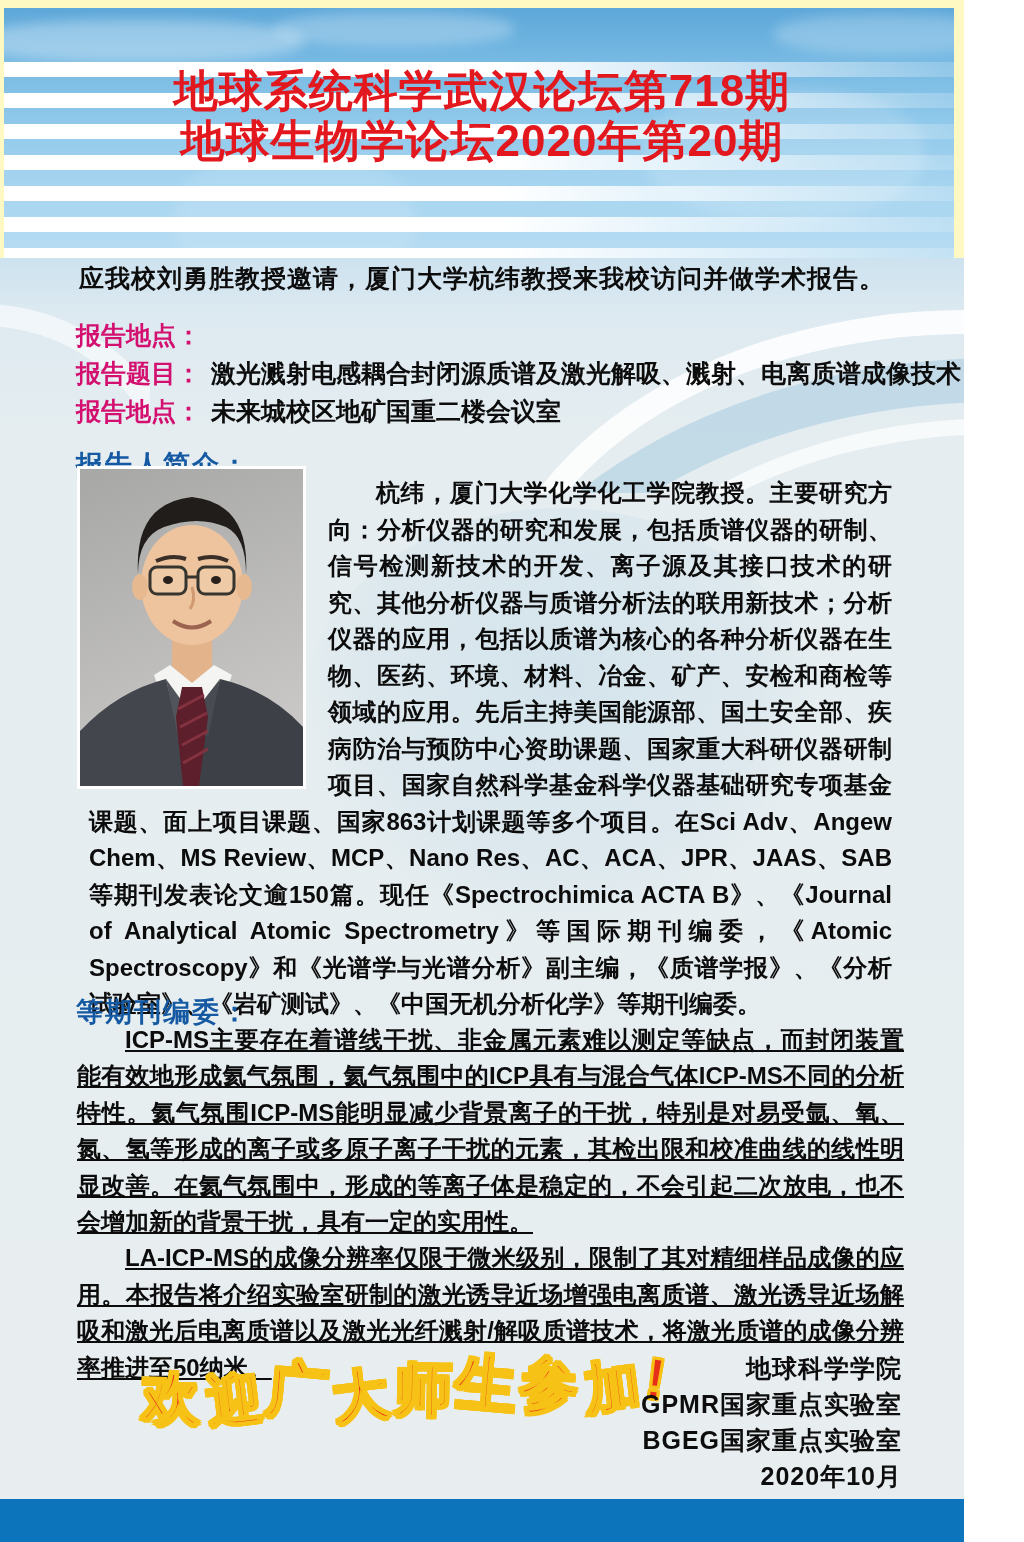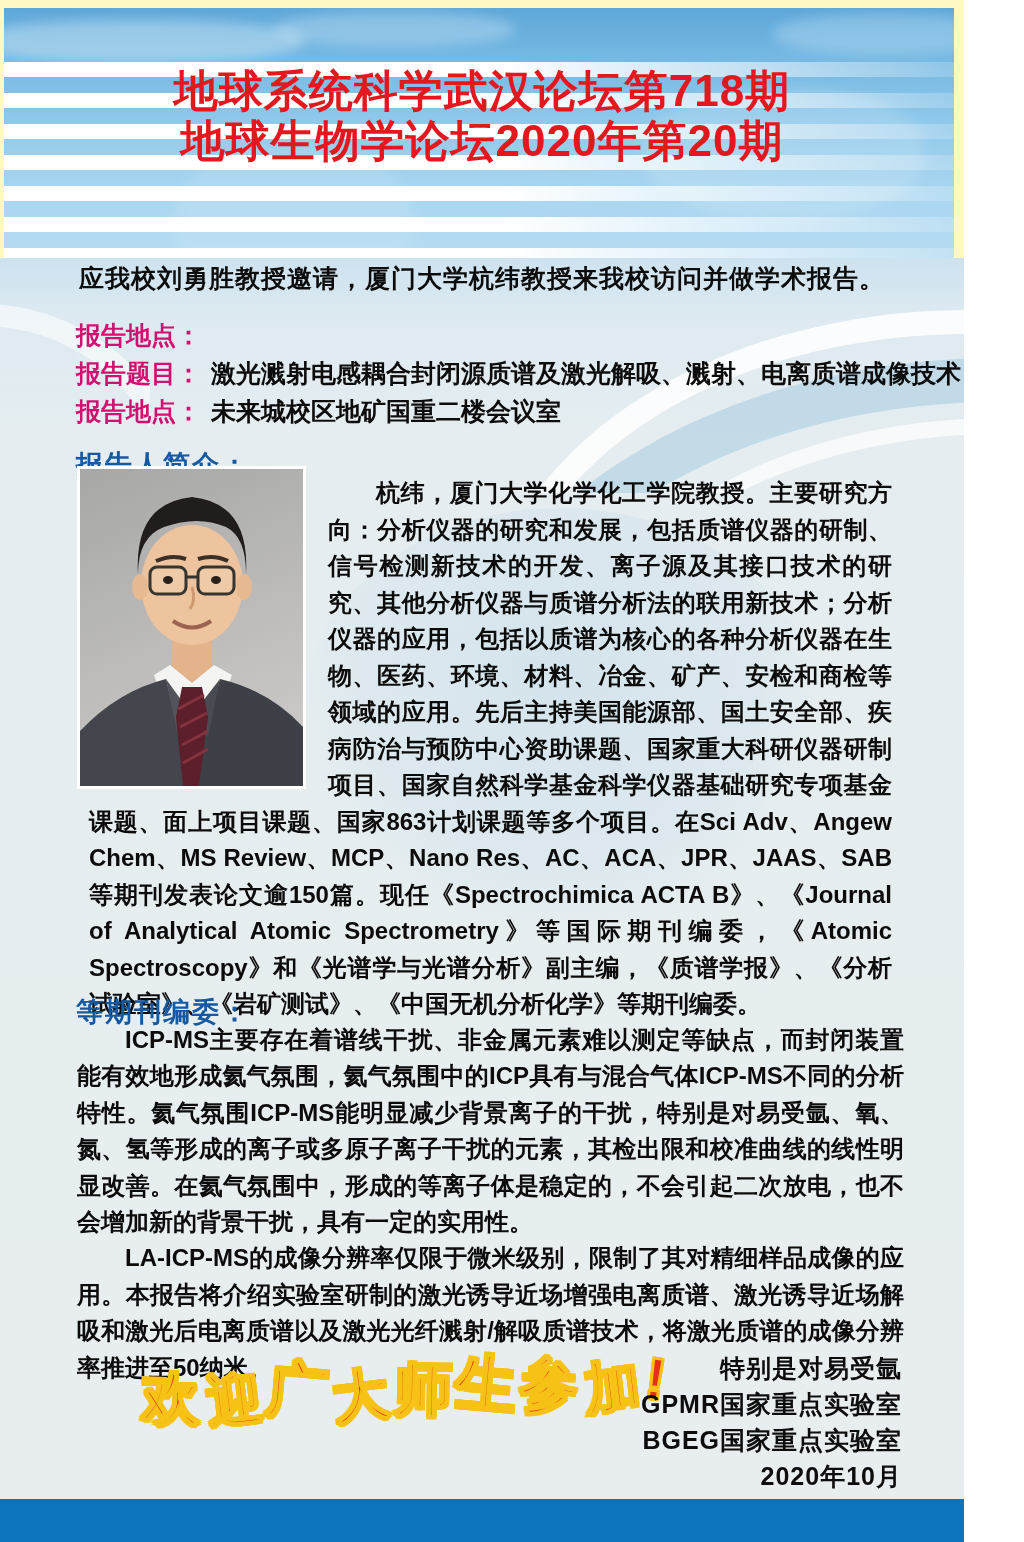--- a/index.html
+++ b/index.html
@@ -70,21 +70,21 @@
     text-align:justify;
   }
   .photo{
     float:left; width:223px; height:317px; margin:3px 22px 8px 0;
     border:3px solid #ffffff; box-sizing:content-box; background:#b0b0ae;
   }
   .photo svg{display:block;}
   .speaker-bio{margin:12px; text-indent:2em;}
   .abstract-block{
     position:absolute; top:1022px; left:77px; right:60px; z-index:6;
-    font-size:24px; line-height:36.4px; color:#0c0c0c; text-align:justify;
+    font-size:24px; line-height:36.4px; color:#0c0c0c; text-align:justify;text-decoration:underline;
   }
   .abstract-block p{margin:0; text-indent:2em;}
   
   .welcome{
     position:absolute; top:1352px; left:142px; z-index:7;
     font-size:58px; letter-spacing:5px; color:#e63118; font-weight:900;
     transform:rotate(-2deg);
     -webkit-text-stroke:2px #f7c216;
     text-shadow:
       2px 0 0 #f7c216, -2px 0 0 #f7c216, 0 2px 0 #f7c216, 0 -2px 0 #f7c216,
@@ -198,20 +198,20 @@
 
   <div class="section-heading abstract-heading">等期刊编委：</div>
   <div class="abstract-block">
     <p>ICP-MS主要存在着谱线干扰、非金属元素难以测定等缺点，而封闭装置能有效地形成氦气氛围，氦气氛围中的ICP具有与混合气体ICP-MS不同的分析特性。氦气氛围ICP-MS能明显减少背景离子的干扰，特别是对易受氩、氧、氮、氢等形成的离子或多原子离子干扰的元素，其检出限和校准曲线的线性明显改善。在氦气氛围中，形成的等离子体是稳定的，不会引起二次放电，也不会增加新的背景干扰，具有一定的实用性。</p>
     <p>LA-ICP-MS的成像分辨率仅限于微米级别，限制了其对精细样品成像的应用。本报告将介绍实验室研制的激光诱导近场增强电离质谱、激光诱导近场解吸和激光后电离质谱以及激光光纤溅射/解吸质谱技术，将激光质谱的成像分辨率推进至50纳米。</p>
   </div>
 
   <div class="welcome"><span>欢</span><span>迎</span><span>广</span><span>大</span><span>师</span><span>生</span><span>参</span><span>加</span><span>!</span></div>
 
   <div class="credits">
-    <div>特别是对易受氩</div>
+    <div>地球科学学院</div>
     <div>GPMR国家重点实验室</div>
     <div>BGEG国家重点实验室</div>
     <div>2020年10月</div>
   </div>
 
   <div class="bottom-bar"></div>
 </div>
 
 </body></html>

